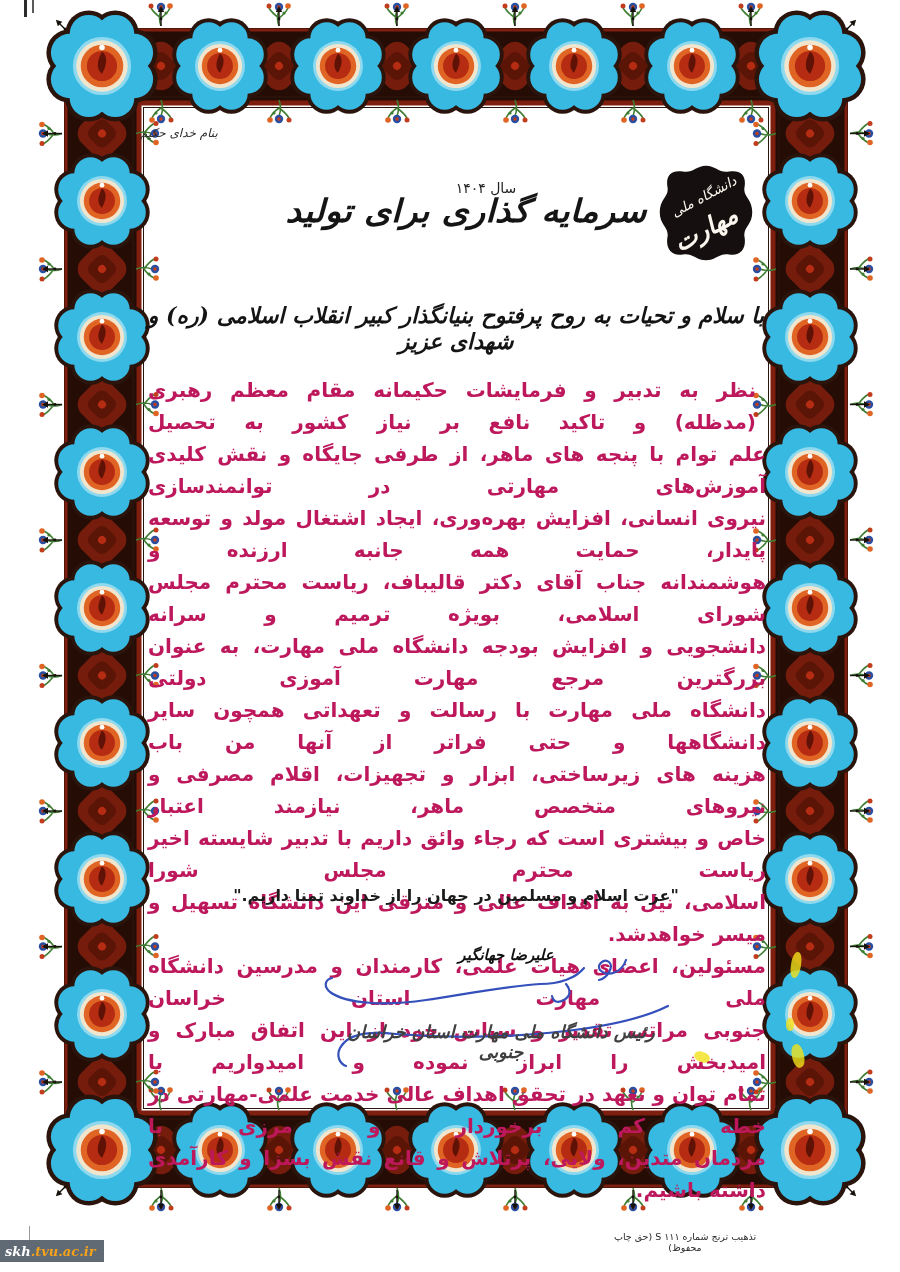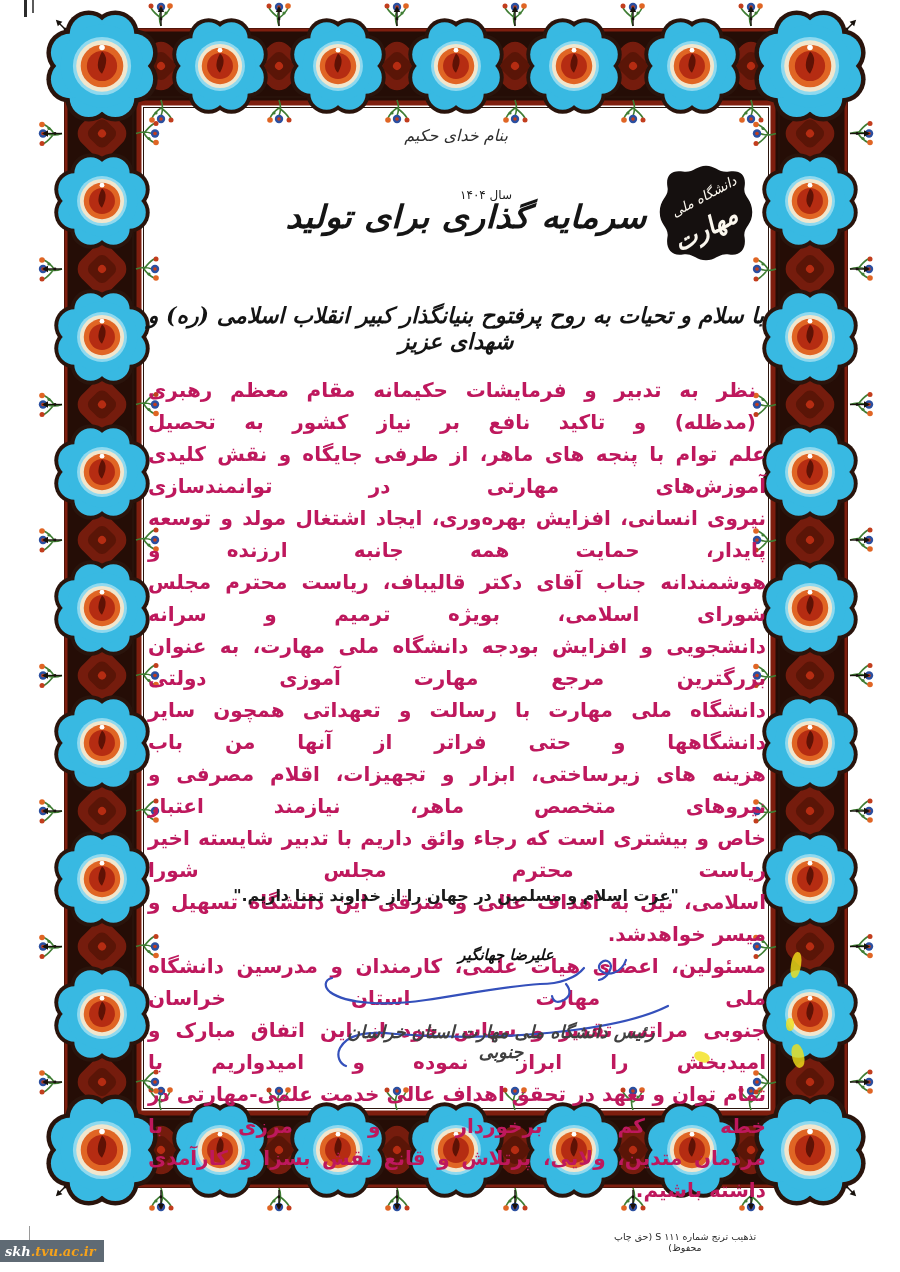--- a/index.html
+++ b/index.html
@@ -1,24 +1,24 @@
 <!DOCTYPE html>
 <html lang="fa" style="--ink: #1f1f1f; --sig-blue: #3450bb; --yellow: #f3e11a; --wm-bg: #5f6a74; --wm-accent: #f5a21b;"><head>
 <meta charset="utf-8">
 <style>
   html,body{margin:0;padding:0;background:#ffffff;}
   .paper{position:relative;width:900px;height:1272px;background:#ffffff;overflow:hidden;
          font-family:"DejaVu Sans",sans-serif;color:var(--ink,#1f1f1f);}
   #border-svg{position:absolute;left:0;top:0;}
   .content{position:absolute;left:140px;top:104px;width:632px;height:1008px;direction:rtl;}
-  .bismillah{position:absolute;top:22px;left:0;width:100%;text-align:center;
-             font-family:"DejaVu Serif",serif;font-style:italic;font-size:16px;color:#2e2e2e;}
+  .bismillah{position:absolute;top:22px;left:0;width:100%;text-align:left;
+             font-family:"DejaVu Serif",serif;font-style:italic;font-size:12px;color:#2e2e2e;}
   .logo-wrap{position:absolute;top:56px;left:508px;width:116px;height:106px;}
   .slogan-block{position:absolute;top:76px;left:148px;width:356px;text-align:center;direction:rtl;}
-  .year-note{font-size:12px;letter-spacing:.5px;color:#222;margin-bottom:-4px;margin-right:-40px;margin-top:8px;}
+  .year-note{font-size:14px;letter-spacing:.5px;color:#222;margin-bottom:-4px;margin-right:-40px;}
   .slogan{font-family:"DejaVu Serif",serif;font-style:italic;font-weight:700;font-size:32px;
           color:#151515;white-space:nowrap;transform:scaleX(1.08);}
   .salutation{position:absolute;top:198px;left:0;width:100%;text-align:center;
               font-family:"DejaVu Serif",serif;font-style:italic;font-weight:700;font-size:22px;color:#141414;}
   .body{position:absolute;top:270px;right:6px;width:618px;direction:rtl;}
   .bline{font-size:20px;font-weight:600;line-height:32px;text-align:justify;text-align-last:justify;
          color:#be185d;}
   .bline.last{text-align-last:right;}
   .bline.first{padding-right:10px;}
   .quote{position:absolute;top:782px;left:0;width:100%;text-align:center;direction:rtl;

